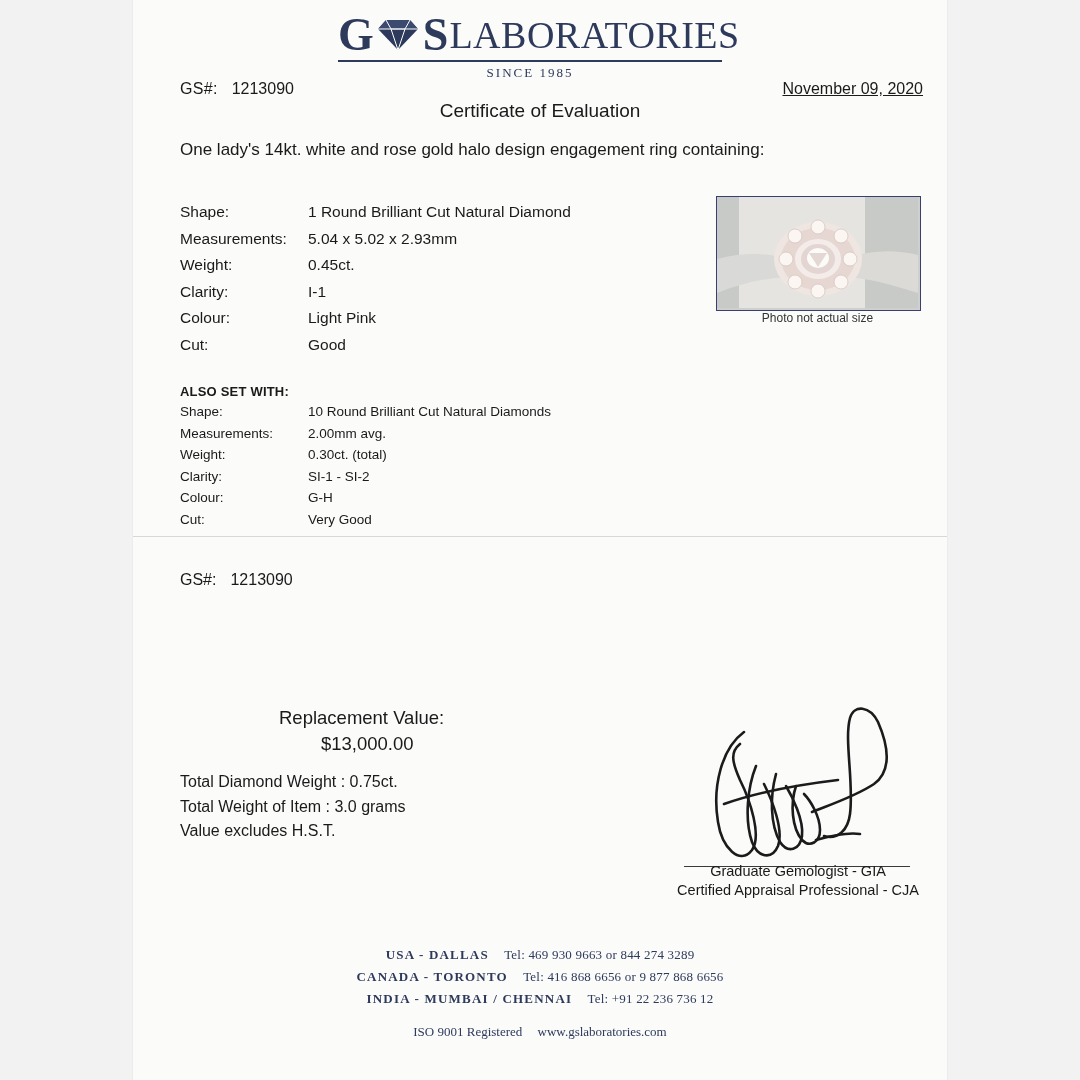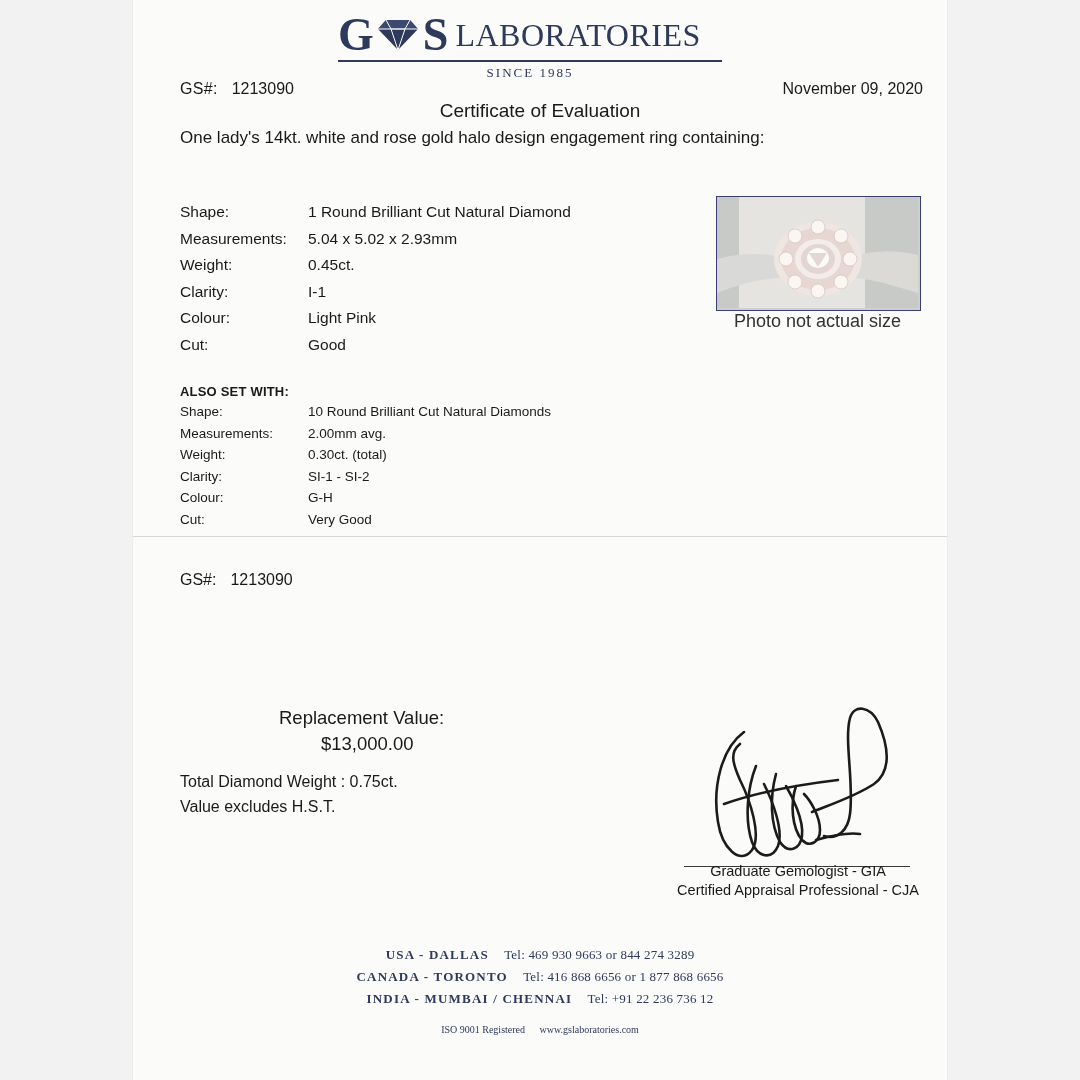--- a/index.html
+++ b/index.html
@@ -50,24 +50,23 @@
   }
   .logo-diamond {
     width: 44px;
     height: 34px;
     position: relative;
     margin: 0 1px;
   }
   .logo-diamond svg { display:block; }
   .logo-labs {
     font-family: "Liberation Serif", serif;
-    font-size: 32px;
+    font-size: 38px;
     color: #2e3a5c;
     letter-spacing: 0.5px;
-    margin-left: 6px;
     line-height: 46px;
   }
   .logo-rule {
     height: 2px;
     background: #2e3a5c;
     margin-top: 2px;
     width: 384px;
   }
   .logo-since {
     font-family: "Liberation Serif", serif;
@@ -87,33 +86,34 @@
     color: #1a1a1a;
   }
   .gsnum .lbl { letter-spacing: 0.3px; }
   .gsnum .val { margin-left: 14px; }
   .date {
     position: absolute;
     right: 24px;
     top: 80px;
     font-size: 16px;
     color: #1a1a1a;
+    text-decoration: underline;
   }
   .cert-title {
     position: absolute;
     left: 0; right: 0;
     top: 100px;
     text-align: center;
     font-size: 19px;
     color: #1a1a1a;
   }
   .subtitle {
     position: absolute;
     left: 47px;
-    top: 128px;
+    top: 140px;
     font-size: 17px;
     color: #1a1a1a;
   }
 
   
   .specs {
     position: absolute;
     left: 47px;
     top: 203px;
     font-size: 15.5px;
@@ -136,21 +136,21 @@
     border: 1px solid #3a3f73;
     overflow: hidden;
     background: #cfd0cd;
   }
   .photo-caption {
     position: absolute;
     left: 583px;
     top: 311px;
     width: 203px;
     text-align: center;
-    font-size: 18px;
+    font-size: 12px;
     color: #333;
   }
 
   
   .alsoheading {
     position: absolute;
     left: 47px;
     top: 384px;
     font-size: 13px;
     font-weight: bold;
@@ -256,21 +256,21 @@
     font-weight: bold;
   }
   .contact .tel { letter-spacing: 0.2px; margin-left: 12px; }
   .iso {
     position: absolute;
     left: 0; right: 0;
     top: 1024px;
     text-align: center;
     font-family: "Liberation Serif", serif;
     color: #2e3a5c;
-    font-size: 10px;
+    font-size: 13px;
   }
   .iso .web { margin-left: 12px; }
 </style>
 </head>
 <body>
 
 <div class="page">
 
   <div class="header">
     <div class="logo-wrap">
@@ -389,20 +389,21 @@
 
   <div class="gsnum2">
     <span class="lbl">GS#:</span><span class="val">1213090</span>
   </div>
 
   <div class="repl-label">Replacement Value:</div>
   <div class="repl-value">$13,000.00</div>
 
   <div class="footlines">
     <div>Total Diamond Weight :  0.75ct.</div>
+    <div>Total Weight of Item :  3.0 grams</div>
     <div>Value excludes H.S.T.</div>
   </div>
 
   <div class="sig-area">
     <svg width="230" height="175" viewBox="0 0 230 175">
       <g fill="none" stroke="#1b1b1b" stroke-width="2.6" stroke-linecap="round">
         <path d="M66 32 C 44 48, 34 86, 40 122 C 44 148, 62 166, 74 150 C 84 136, 72 100, 62 80 C 54 62, 52 52, 62 44"></path>
         <path d="M78 66 C 70 86, 66 118, 74 142 C 80 158, 94 160, 100 146 C 106 130, 94 100, 86 84"></path>
         <path d="M98 74 C 92 96, 92 124, 102 142 C 110 154, 122 150, 124 136 C 126 120, 114 96, 108 86"></path>
         <path d="M118 86 C 112 104, 114 128, 124 140 C 132 148, 142 142, 142 130 C 142 116, 132 100, 126 94"></path>
@@ -418,21 +419,21 @@
     <div>Certified Appraisal Professional - CJA</div>
   </div>
 
   <div class="contact">
     <div>
       <span class="city">USA - DALLAS</span>
       <span class="tel">Tel: 469 930 9663 or 844 274 3289</span>
     </div>
     <div>
       <span class="city">CANADA - TORONTO</span>
-      <span class="tel">Tel: 416 868 6656 or 1 877 868 6656</span>
+      <span class="tel">Tel: 416 868 6656 or 9 877 868 6656</span>
     </div>
     <div>
       <span class="city">INDIA - MUMBAI / CHENNAI</span>
       <span class="tel">Tel: +91 22 236 736 12</span>
     </div>
   </div>
 
   <div class="iso">
     <span>ISO 9001 Registered</span>
     <span class="web">www.gslaboratories.com</span>

